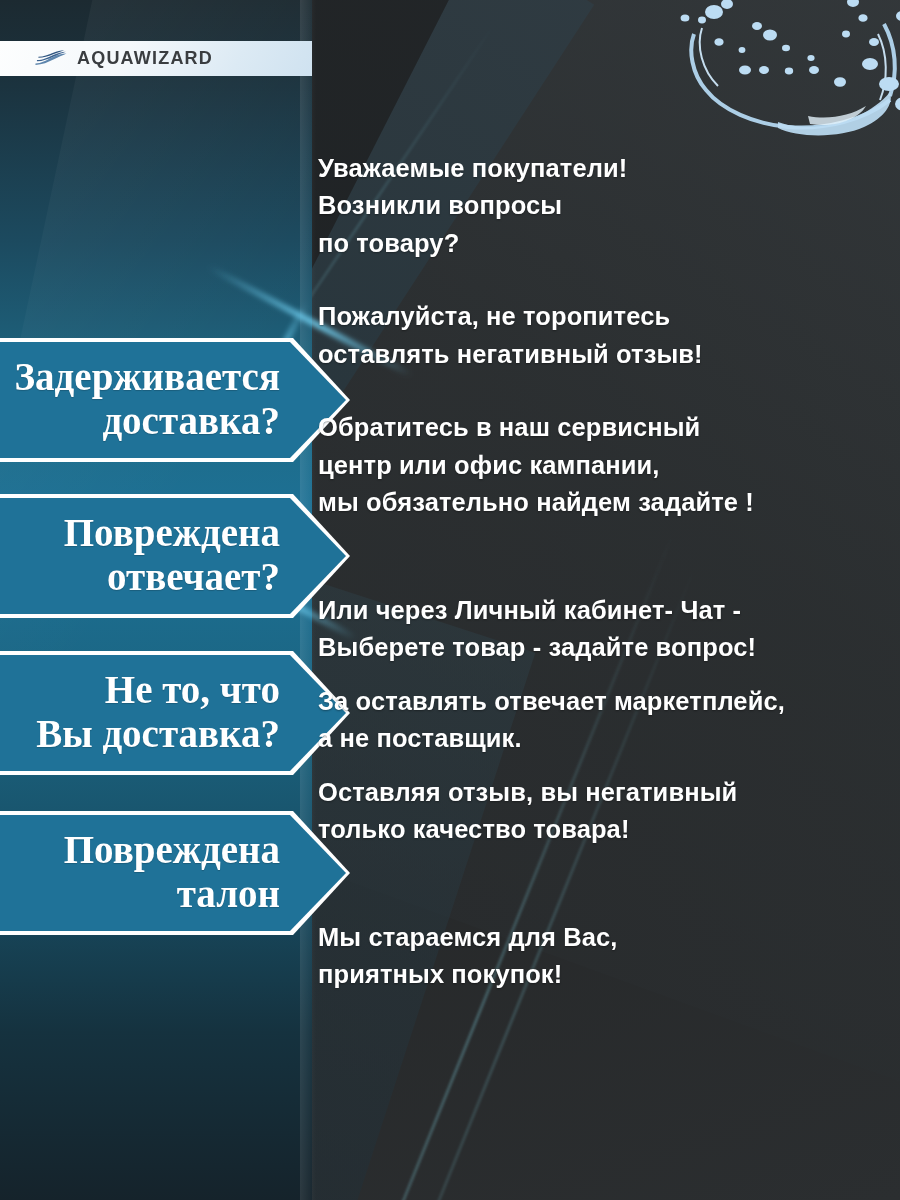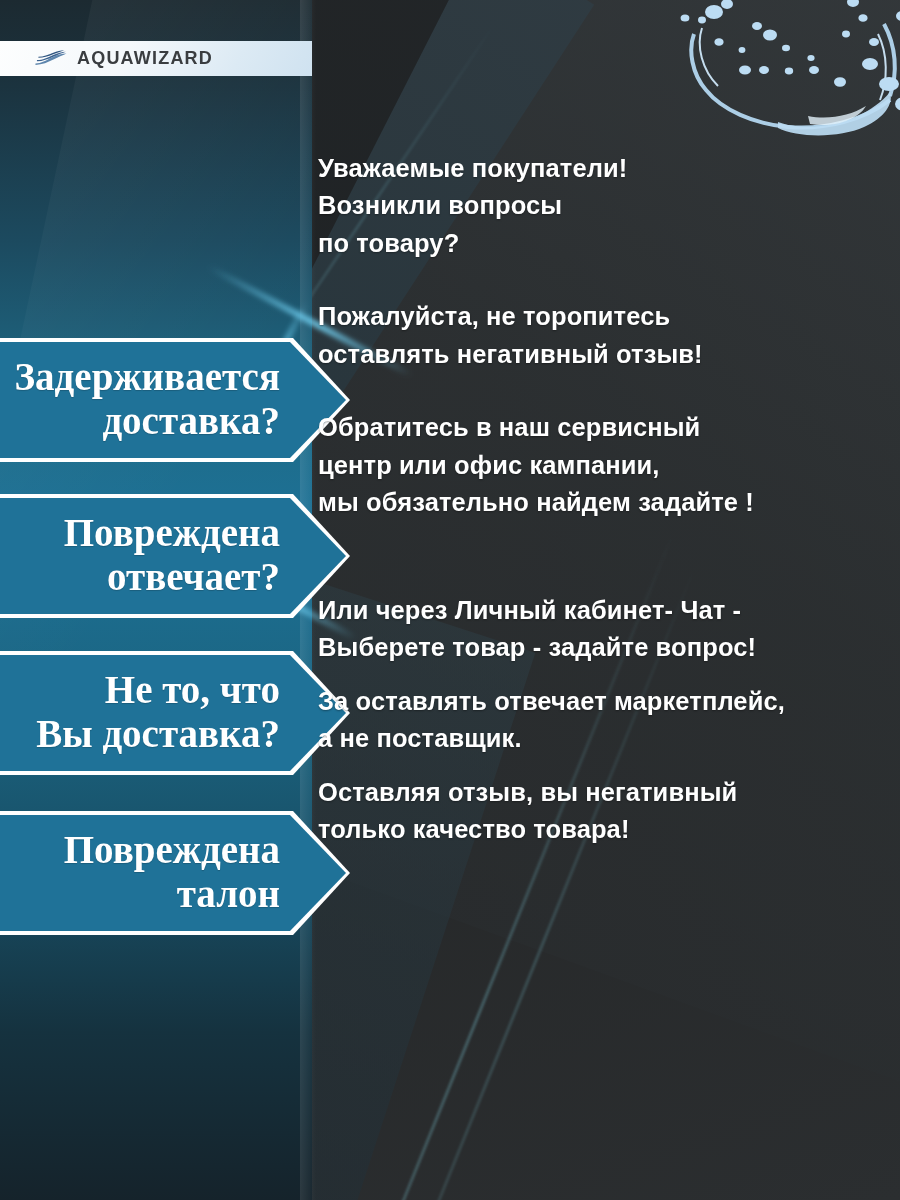--- a/index.html
+++ b/index.html
@@ -305,15 +305,17 @@
 оставлять негативный отзыв!</p>
     <p class="gap-xl">Обратитесь в наш сервисный
 центр или офис кампании,
 мы обязательно найдем задайте !</p>
     <p class="tight">Или через Личный кабинет- Чат -
 Выберете товар - задайте вопрос!</p>
     <p class="tight">За оставлять отвечает маркетплейс,
 а не поставщик.</p>
     <p class="gap-xl">Оставляя отзыв, вы негативный
 только  качество товара!</p>
+    <p>Мы стараемся для Вас,
+приятных покупок!</p>
   </div>
 
 </div>
 
 </body></html>

